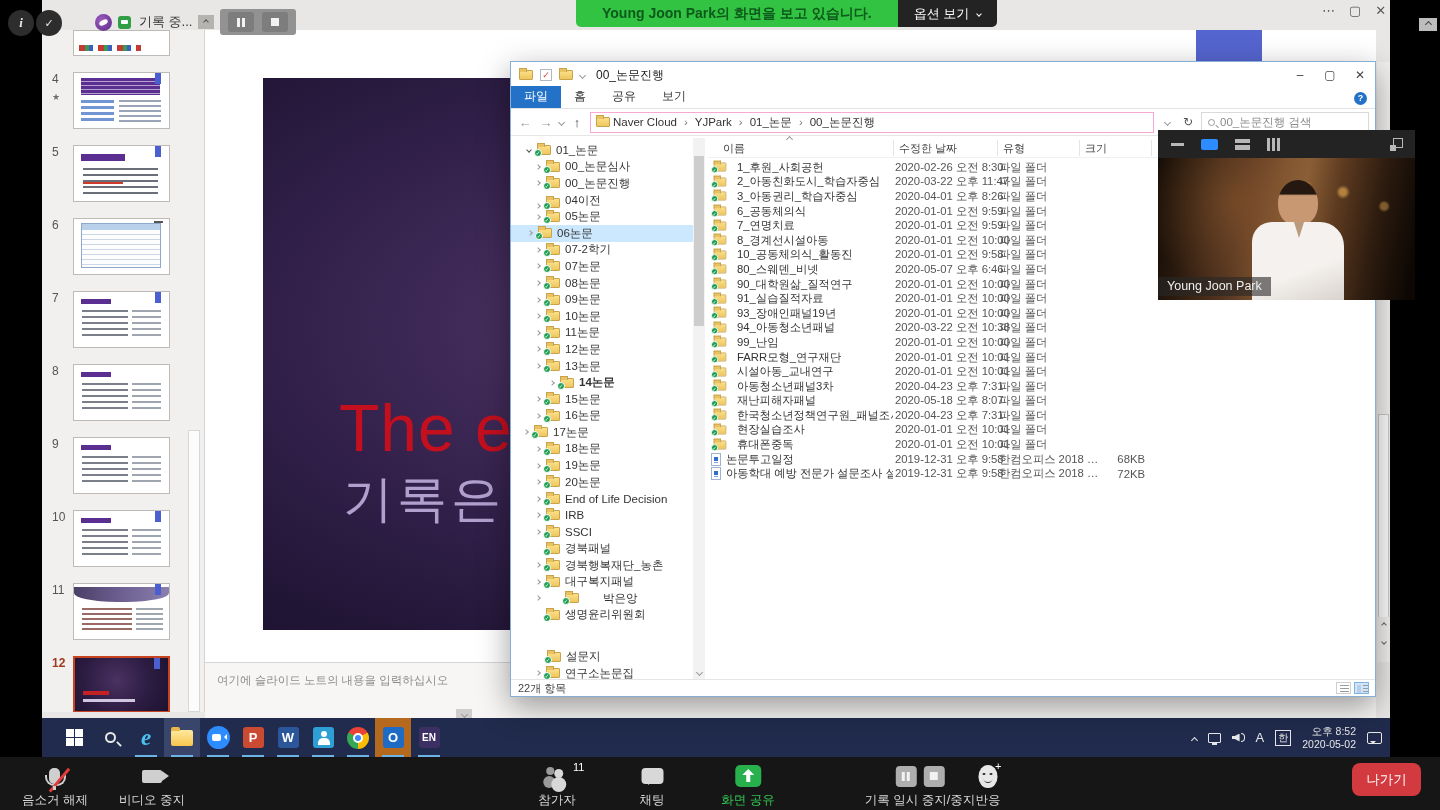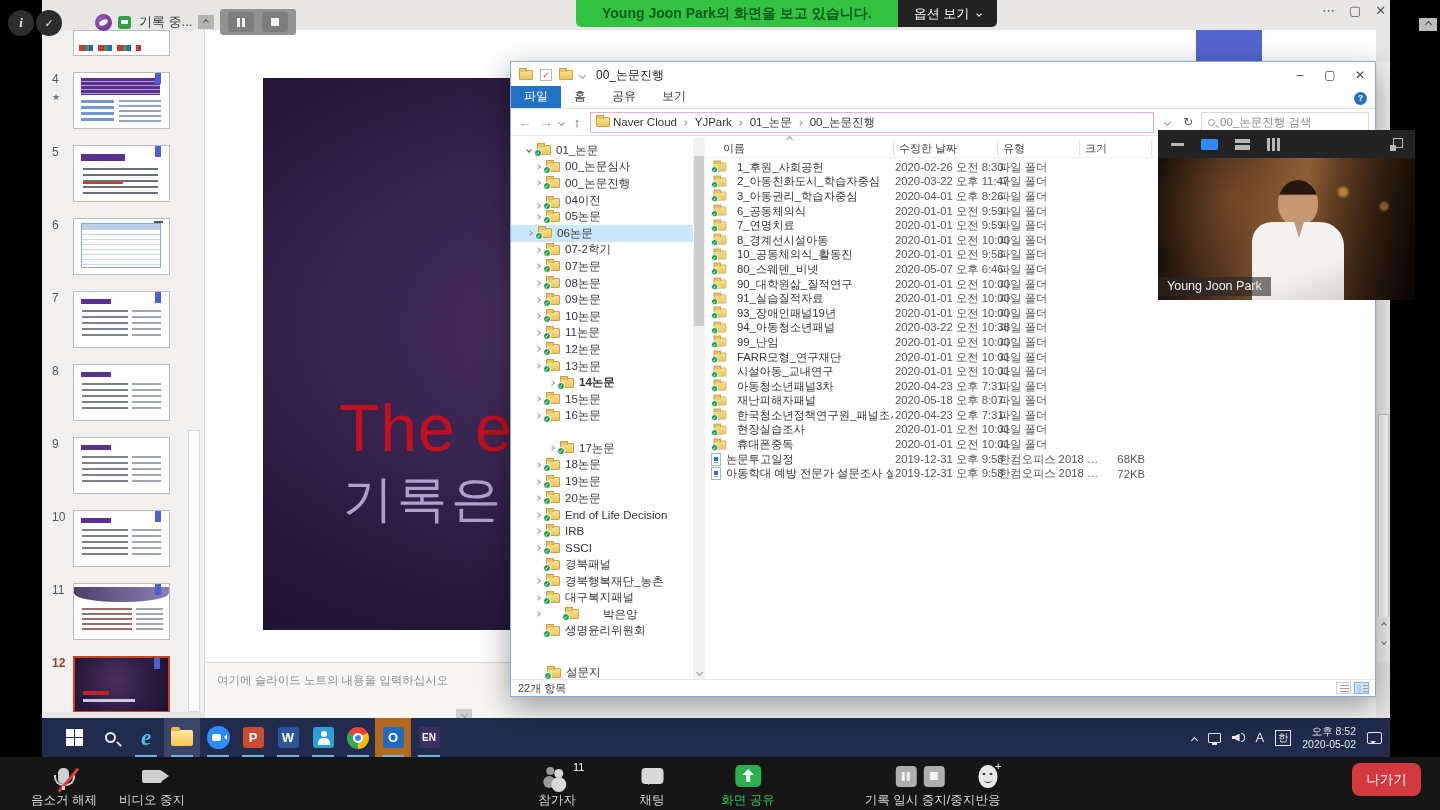--- a/index.html
+++ b/index.html
@@ -694,21 +694,21 @@
     <div class="tree-row" style="padding-left: 21px;">
       <span class="tw">
               <span class="chev chev-r"></span>
             </span>
       <span class="fico">
               <span class="sync-badge">✓</span>
             </span>
       <span class="tlabel">16논문</span>
     </div>
 
-    <div class="tree-row" style="padding-left: 35px; margin-top: 16px;">
+    <div class="tree-row" style="padding-left: 9px;">
       <span class="tw">
               <span class="chev chev-r"></span>
             </span>
       <span class="fico">
               <span class="sync-badge">✓</span>
             </span>
       <span class="tlabel">17논문</span>
     </div>
 
     <div class="tree-row" style="padding-left: 21px;">
@@ -1201,21 +1201,21 @@
       <span class="tray-ko">한</span>
       <span id="tray-clock">
         <div>오후 8:52</div>
         <div>2020-05-02</div>
       </span>
       <span class="tray-note"></span>
     </span>
   </div>
 
   <div id="zoombar">
-    <div class="zc" style="left:64px;text-align:center;">
+    <div class="zc" style="left:55px;text-align:center;">
       <span class="zc-iconbox">
           <span class="mic">
             <span class="mic-slash"></span>
           </span>
         </span>
       <span class="zc-label">음소거 해제</span>
     </div>
     <div class="zc" style="left:152px;">
       <span class="zc-iconbox">
           <span class="cam"></span>

